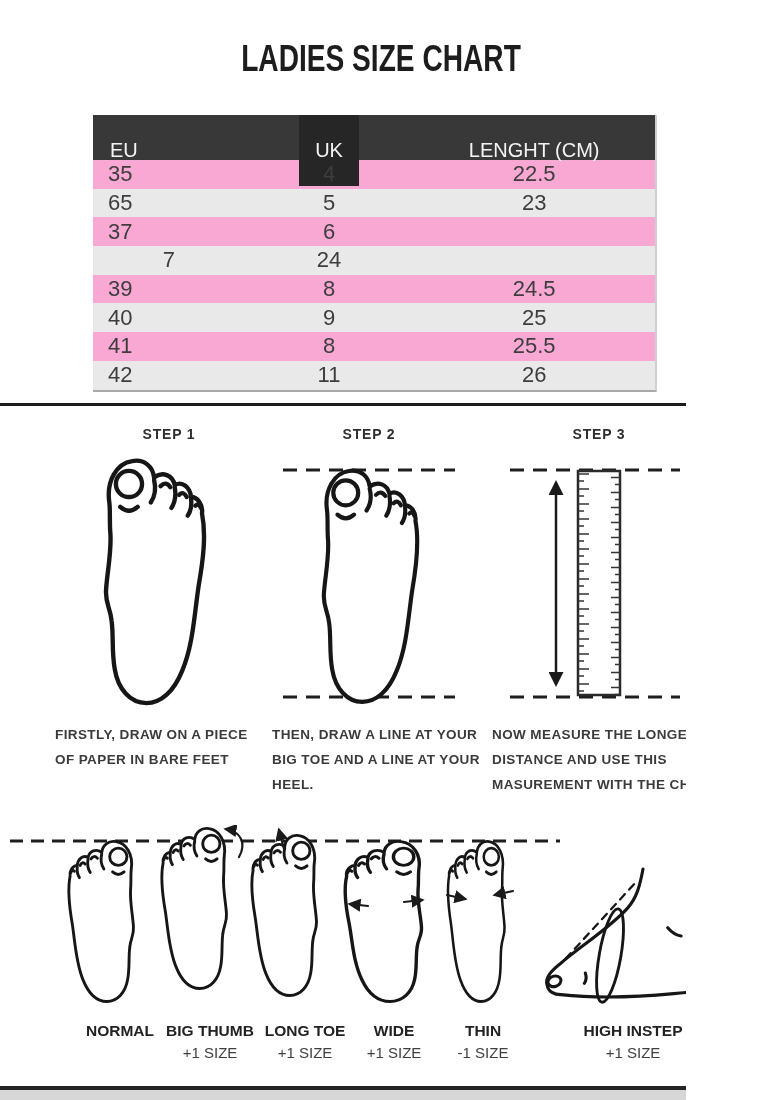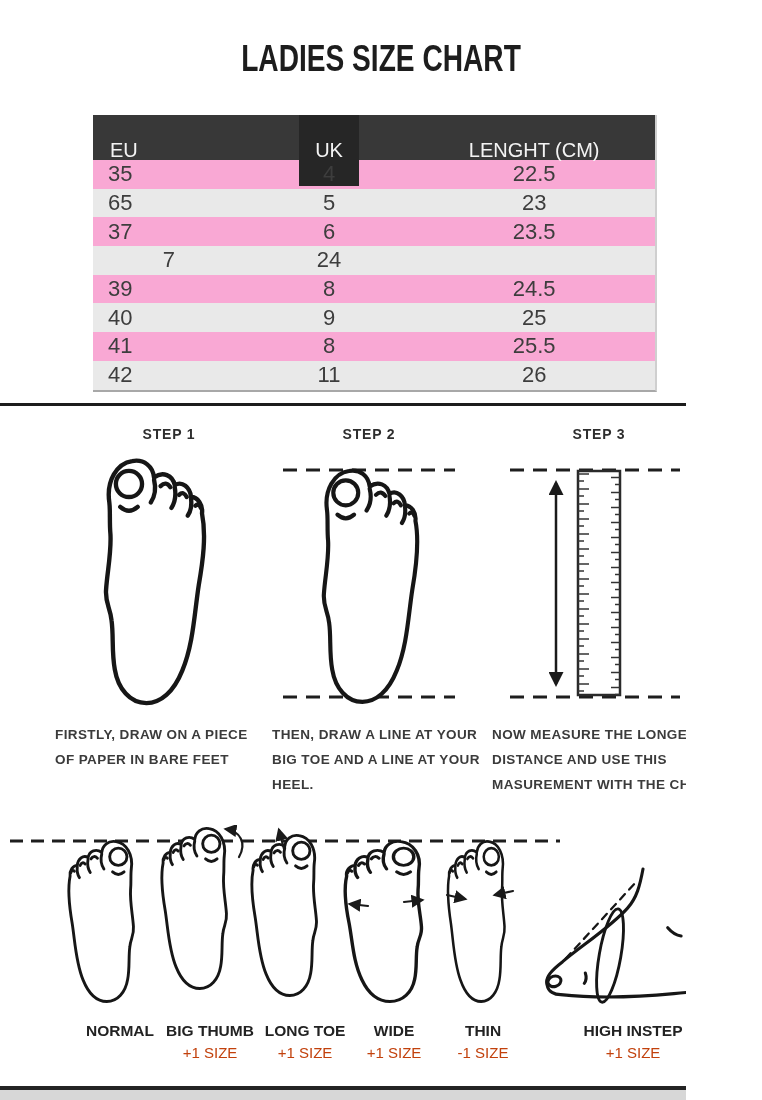--- a/index.html
+++ b/index.html
@@ -31,21 +31,21 @@
              font-size:14px;font-weight:bold;letter-spacing:.8px;color:#2e2e2e;white-space:nowrap;}
   .stepsvg{position:absolute;left:0;top:440px;}
   .instr{position:absolute;top:722px;font-size:13.5px;font-weight:bold;letter-spacing:.4px;
          line-height:25px;color:#3b3b3b;}
 
   
   .feetsvg{position:absolute;left:0;top:825px;}
   .ftlabel{position:absolute;top:1022px;transform:translateX(-50%);
            font-size:15.5px;font-weight:bold;color:#222;white-space:nowrap;}
   .ftsize{position:absolute;top:1044px;transform:translateX(-50%);
-          font-size:15px;color:#c2410c;white-space:nowrap;}
+          font-size:15px;color:#404040;white-space:nowrap;}
 
   .bottom-rule{position:absolute;left:0;top:1086px;width:762px;height:4px;background:#242424;}
   .bottom-gray{position:absolute;left:0;top:1090px;width:762px;height:10px;background:#d7d7d7;}
 </style>
 </head>
 <body>
 
 <div class="page">
 
   <div class="title">LADIES SIZE CHART</div>
@@ -62,21 +62,20 @@
       <div class="cc">22.5</div>
     </div>
     <div class="trow alt">
       <div class="eu">65</div>
       <div class="cc">5</div>
       <div class="cc">23</div>
     </div>
     <div class="trow">
       <div class="eu">37</div>
       <div class="cc">6</div>
-      <div class="cc">23.5</div>
     </div>
     <div class="trow alt">
       <div class="cc">7</div>
       <div class="cc">24</div>
     </div>
     <div class="trow">
       <div class="eu">39</div>
       <div class="cc">8</div>
       <div class="cc">24.5</div>
     </div>

